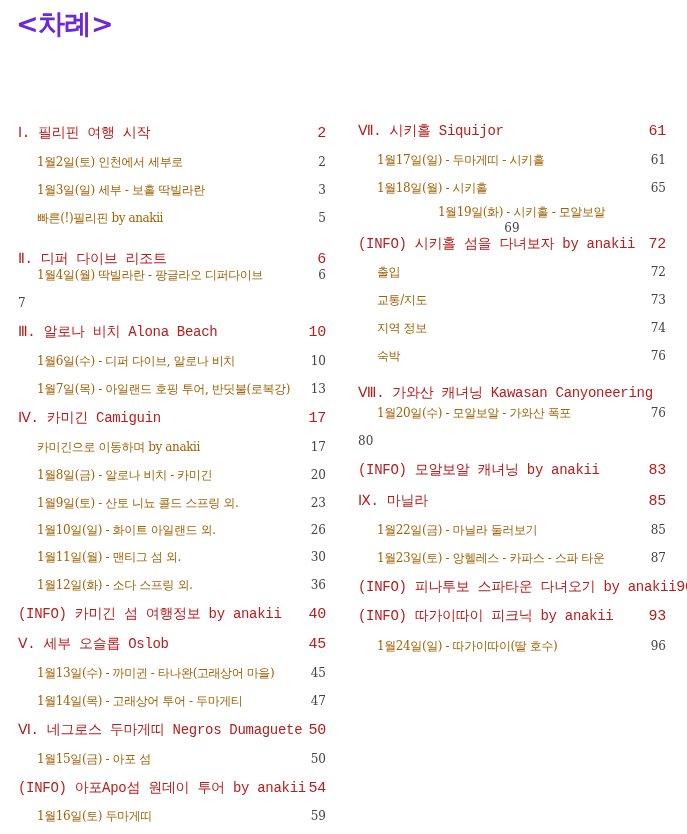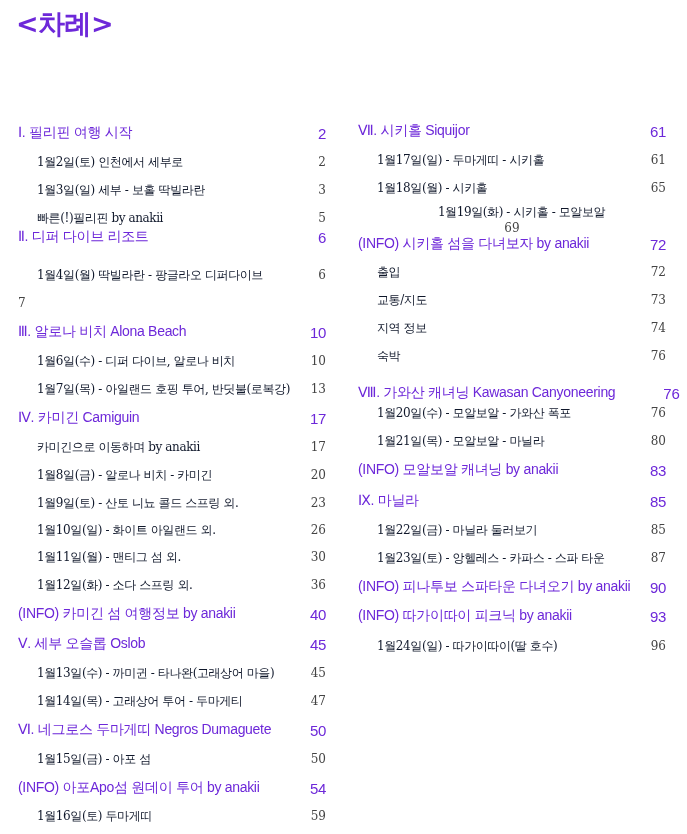--- a/index.html
+++ b/index.html
@@ -11,26 +11,26 @@
   }
   .col { position:absolute; top:0; }
   .col.left { left:18px; width:308px; }
   .col.right { left:358px; width:308px; }
   .row {
     position:absolute; left:0; right:0; height:22px;
     display:flex; align-items:center; justify-content:space-between;
     white-space:nowrap;
   }
   .row.h .label, .row.h .page {
-    font-family:Liberation Sans, sans-serif; font-size:14px; color:#6d28d9;
+    font-family:Liberation Mono, monospace; font-size:14px; color:#b91c1c;
     letter-spacing:-0.3px;
   }
   .row.h .page { font-size:15px; }
   .row.s .label {
-    font-family:"DejaVu Serif", serif; font-size:12px; color:#0f172a;
+    font-family:"DejaVu Serif", serif; font-size:12px; color:#a16207;
     padding-left:19px; letter-spacing:-0.4px;
   }
   .row.s .page {
     font-family:"DejaVu Serif", serif; font-size:12px; color:#444;
   }
 </style>
 </head>
 <body>
 
 <div class="title">&lt;차례&gt;</div>
@@ -45,21 +45,21 @@
       <span class="page">2</span>
     </div>
     <div class="row s" style="top: 179px;">
       <span class="label">1월3일(일) 세부 - 보홀 딱빌라란</span>
       <span class="page">3</span>
     </div>
     <div class="row s" style="top: 207px;">
       <span class="label">빠른(!)필리핀 by anakii</span>
       <span class="page">5</span>
     </div>
-    <div class="row h" style="top: 226px;">
+    <div class="row h" style="top: 248px;">
       <span class="label">Ⅱ. 디퍼 다이브 리조트</span>
       <span class="page">6</span>
     </div>
     <div class="row s" style="top: 264px;">
       <span class="label">1월4일(월) 딱빌라란 - 팡글라오 디퍼다이브</span>
       <span class="page">6</span>
     </div>
     <div class="row s" style="top: 292px;">
       <span class="page">7</span>
     </div>
@@ -175,21 +175,20 @@
     </div>
     <div class="row h" style="top: 382px; gap: 48px;">
       <span class="label">Ⅷ. 가와산 캐녀닝 Kawasan Canyoneering</span>
       <span class="page">76</span>
     </div>
     <div class="row s" style="top: 402px;">
       <span class="label">1월20일(수) - 모알보알 - 가와산 폭포</span>
       <span class="page">76</span>
     </div>
     <div class="row s" style="top: 430px;">
-      <span class="label">1월21일(목) - 모알보알 - 마닐라</span>
       <span class="page">80</span>
     </div>
     <div class="row h" style="top: 459px;">
       <span class="label">(INFO) 모알보알 캐녀닝 by anakii</span>
       <span class="page">83</span>
     </div>
     <div class="row h" style="top: 490px; gap: 21px;">
       <span class="label">Ⅸ. 마닐라</span>
       <span class="page">85</span>
     </div>

